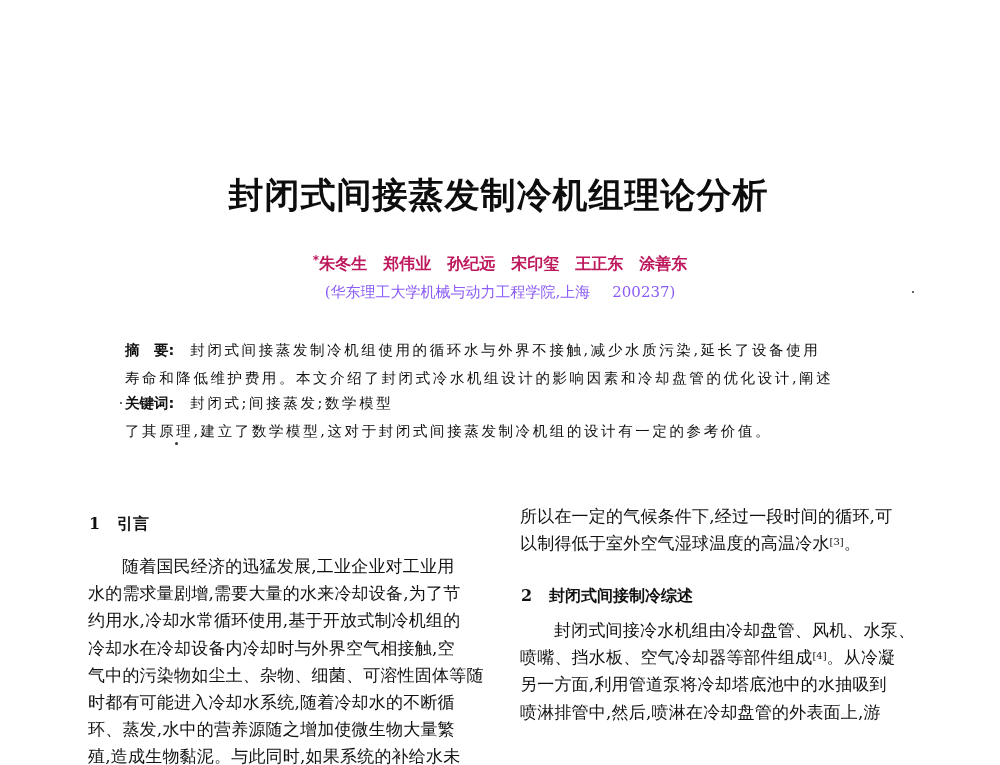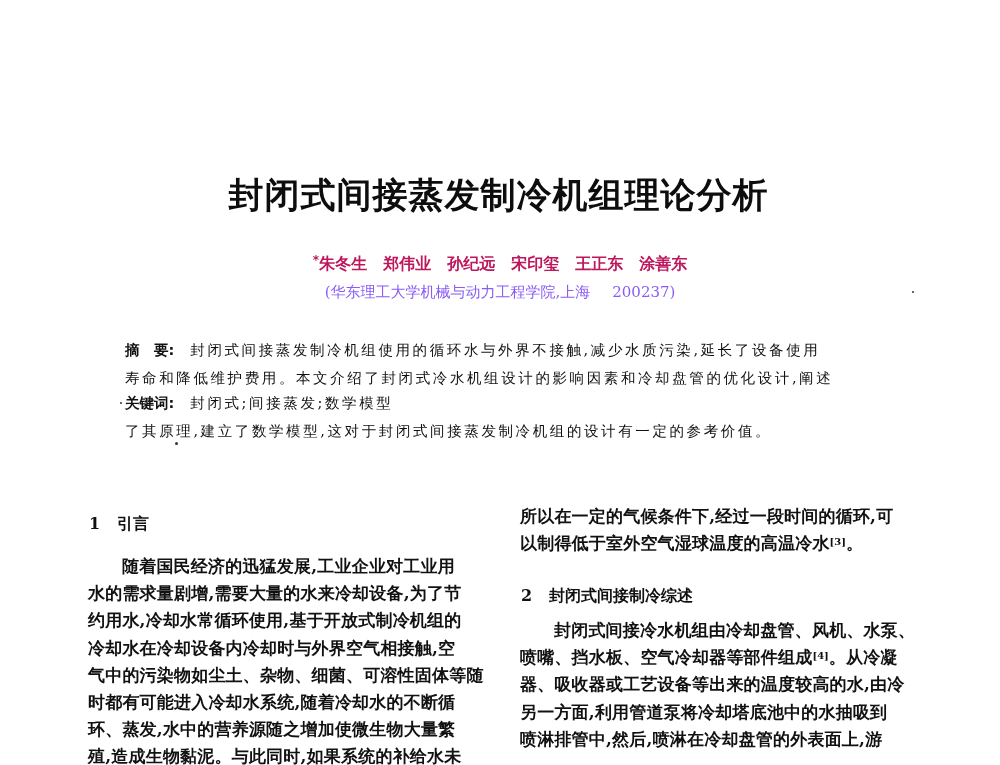--- a/index.html
+++ b/index.html
@@ -37,21 +37,21 @@
   }
   .abstract .after-lbl { display: inline-block; width: 16px; }
   .line { white-space: nowrap; display: block; }
   .dot-mark { position: absolute; width: 3px; height: 3px; background: #333; border-radius: 50%; }
   .section-h {
     font-family: "DejaVu Sans", "Liberation Sans", sans-serif;
     font-weight: bold; font-size: 16px; white-space: nowrap;
   }
   .section-h .num { display: inline-block; width: 28px; font-family: "DejaVu Serif", serif; }
   .col {
-    font-size: 17px; line-height: 27.2px; letter-spacing: 0.2px; font-weight: bold;
+    font-size: 17px; line-height: 27.2px; letter-spacing: 0.2px;
   }
   .col .line { white-space: nowrap; }
   .indent { display: inline-block; width: 34px; }
   sup.ref { font-size: 10px; vertical-align: top; position: relative; top: -2px; letter-spacing: 0; }
 </style>
 </head>
 <body>
 
 <div class="abs title">封闭式间接蒸发制冷机组理论分析</div>
 
@@ -94,16 +94,15 @@
   <span class="line"><span>以制得低于室外空气湿球温度的高温冷水</span><sup class="ref">[3]</sup><span>。</span></span>
 </div>
 
 <div class="abs section-h" style="left:521px; top:586px;">
   <span class="num">2</span><span>封闭式间接制冷综述</span>
 </div>
 
 <div class="abs col" style="left:520px; top:617px; width:400px;">
   <span class="line"><span class="indent"></span><span>封闭式间接冷水机组由冷却盘管、风机、水泵、</span></span>
   <span class="line"><span>喷嘴、挡水板、空气冷却器等部件组成</span><sup class="ref">[4]</sup><span>。从冷凝</span></span>
-  <span class="line">器、吸收器或工艺设备等出来的温度较高的水,由冷</span>
   <span class="line">另一方面,利用管道泵将冷却塔底池中的水抽吸到</span>
   <span class="line">喷淋排管中,然后,喷淋在冷却盘管的外表面上,游</span>
 </div>
 
 </body></html>

